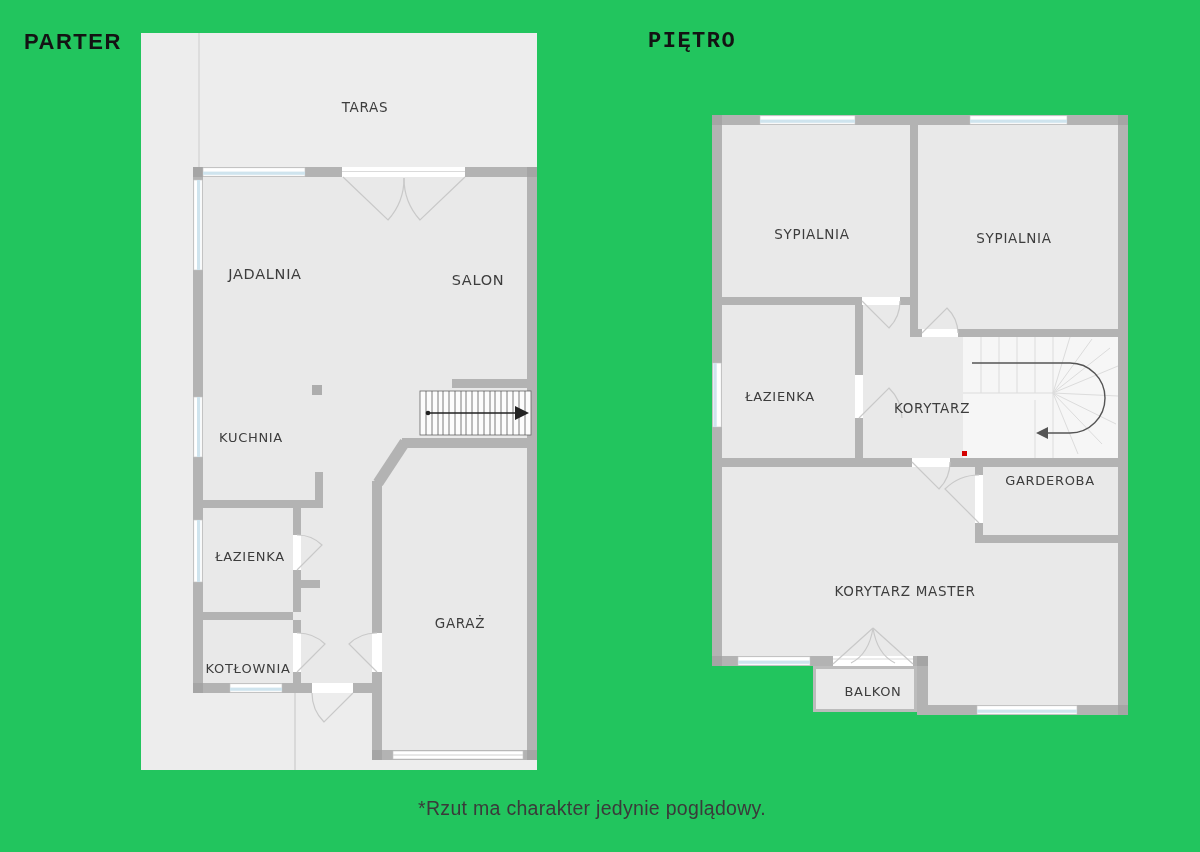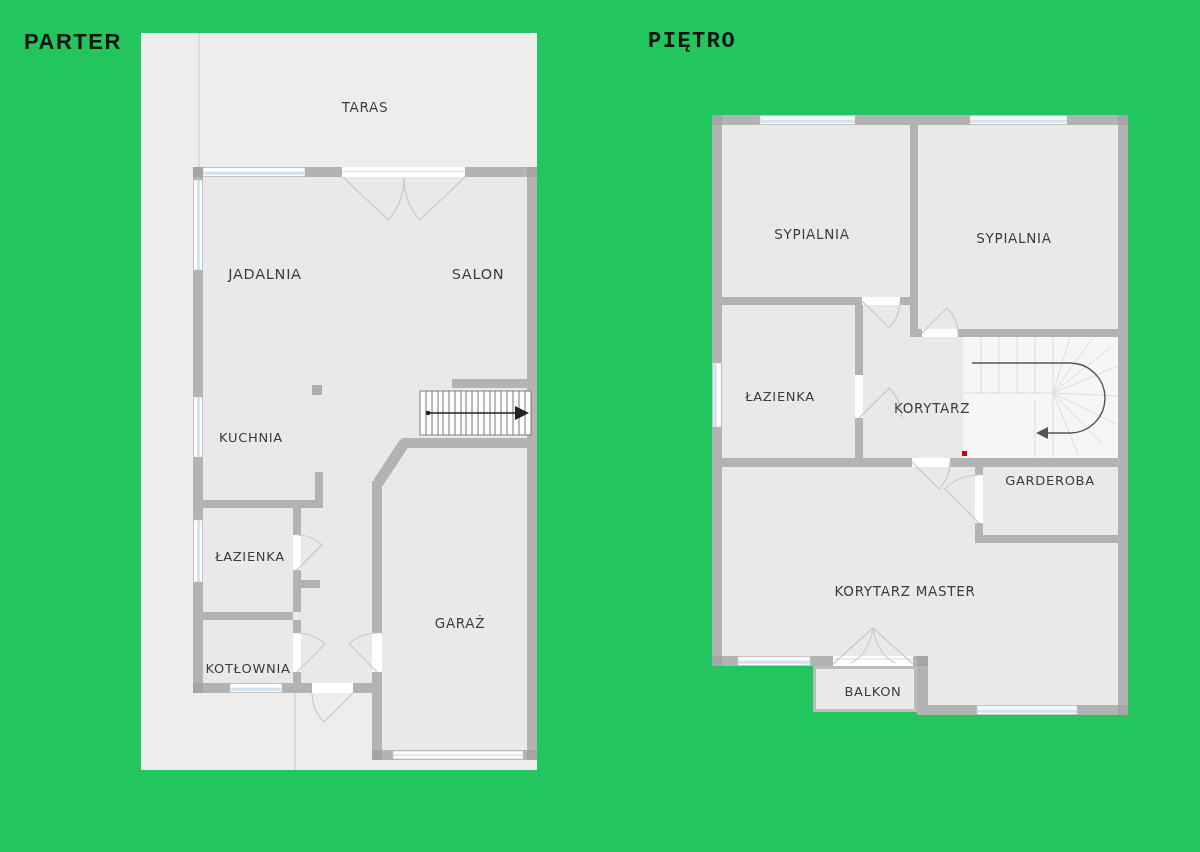--- a/index.html
+++ b/index.html
@@ -202,27 +202,28 @@
 
     <rect x="962" y="451" width="5" height="5" fill="#d40000"></rect>
   </g>
 </svg>
 
   <div class="floor-title" style="left:24px;top:29px;">PARTER</div>
   <div class="floor-title" style="left:648px;top:29px;font-family:Liberation Mono, monospace;">PIĘTRO</div>
 
   <div class="room-label md" style="left:365px;top:98px;">TARAS</div>
   <div class="room-label lg" style="left:265px;top:274px;">JADALNIA</div>
-  <div class="room-label lg" style="left:478px;top:274px;">SALON</div>
+  <div class="room-label lg" style="left:478px;top:280px;">SALON</div>
   <div class="room-label" style="left:251px;top:437px;text-align:center;">KUCHNIA</div>
   <div class="room-label" style="left:250px;top:556px;">ŁAZIENKA</div>
   <div class="room-label" style="left:248px;top:668px;">KOTŁOWNIA</div>
   <div class="room-label md" style="left:460px;top:614px;">GARAŻ</div>
 
   <div class="room-label md" style="left:812px;top:225px;">SYPIALNIA</div>
   <div class="room-label md" style="left:1014px;top:229px;">SYPIALNIA</div>
   <div class="room-label" style="left:780px;top:396px;">ŁAZIENKA</div>
   <div class="room-label md" style="left:932px;top:399px;">KORYTARZ</div>
   <div class="room-label" style="left:1050px;top:480px;">GARDEROBA</div>
   <div class="room-label md" style="left:905px;top:582px;">KORYTARZ MASTER</div>
   <div class="room-label sm" style="left:873px;top:691px;">BALKON</div>
 
+  <div class="footnote">*Rzut ma charakter jedynie poglądowy.</div>
 </div>
 
 </body></html>

